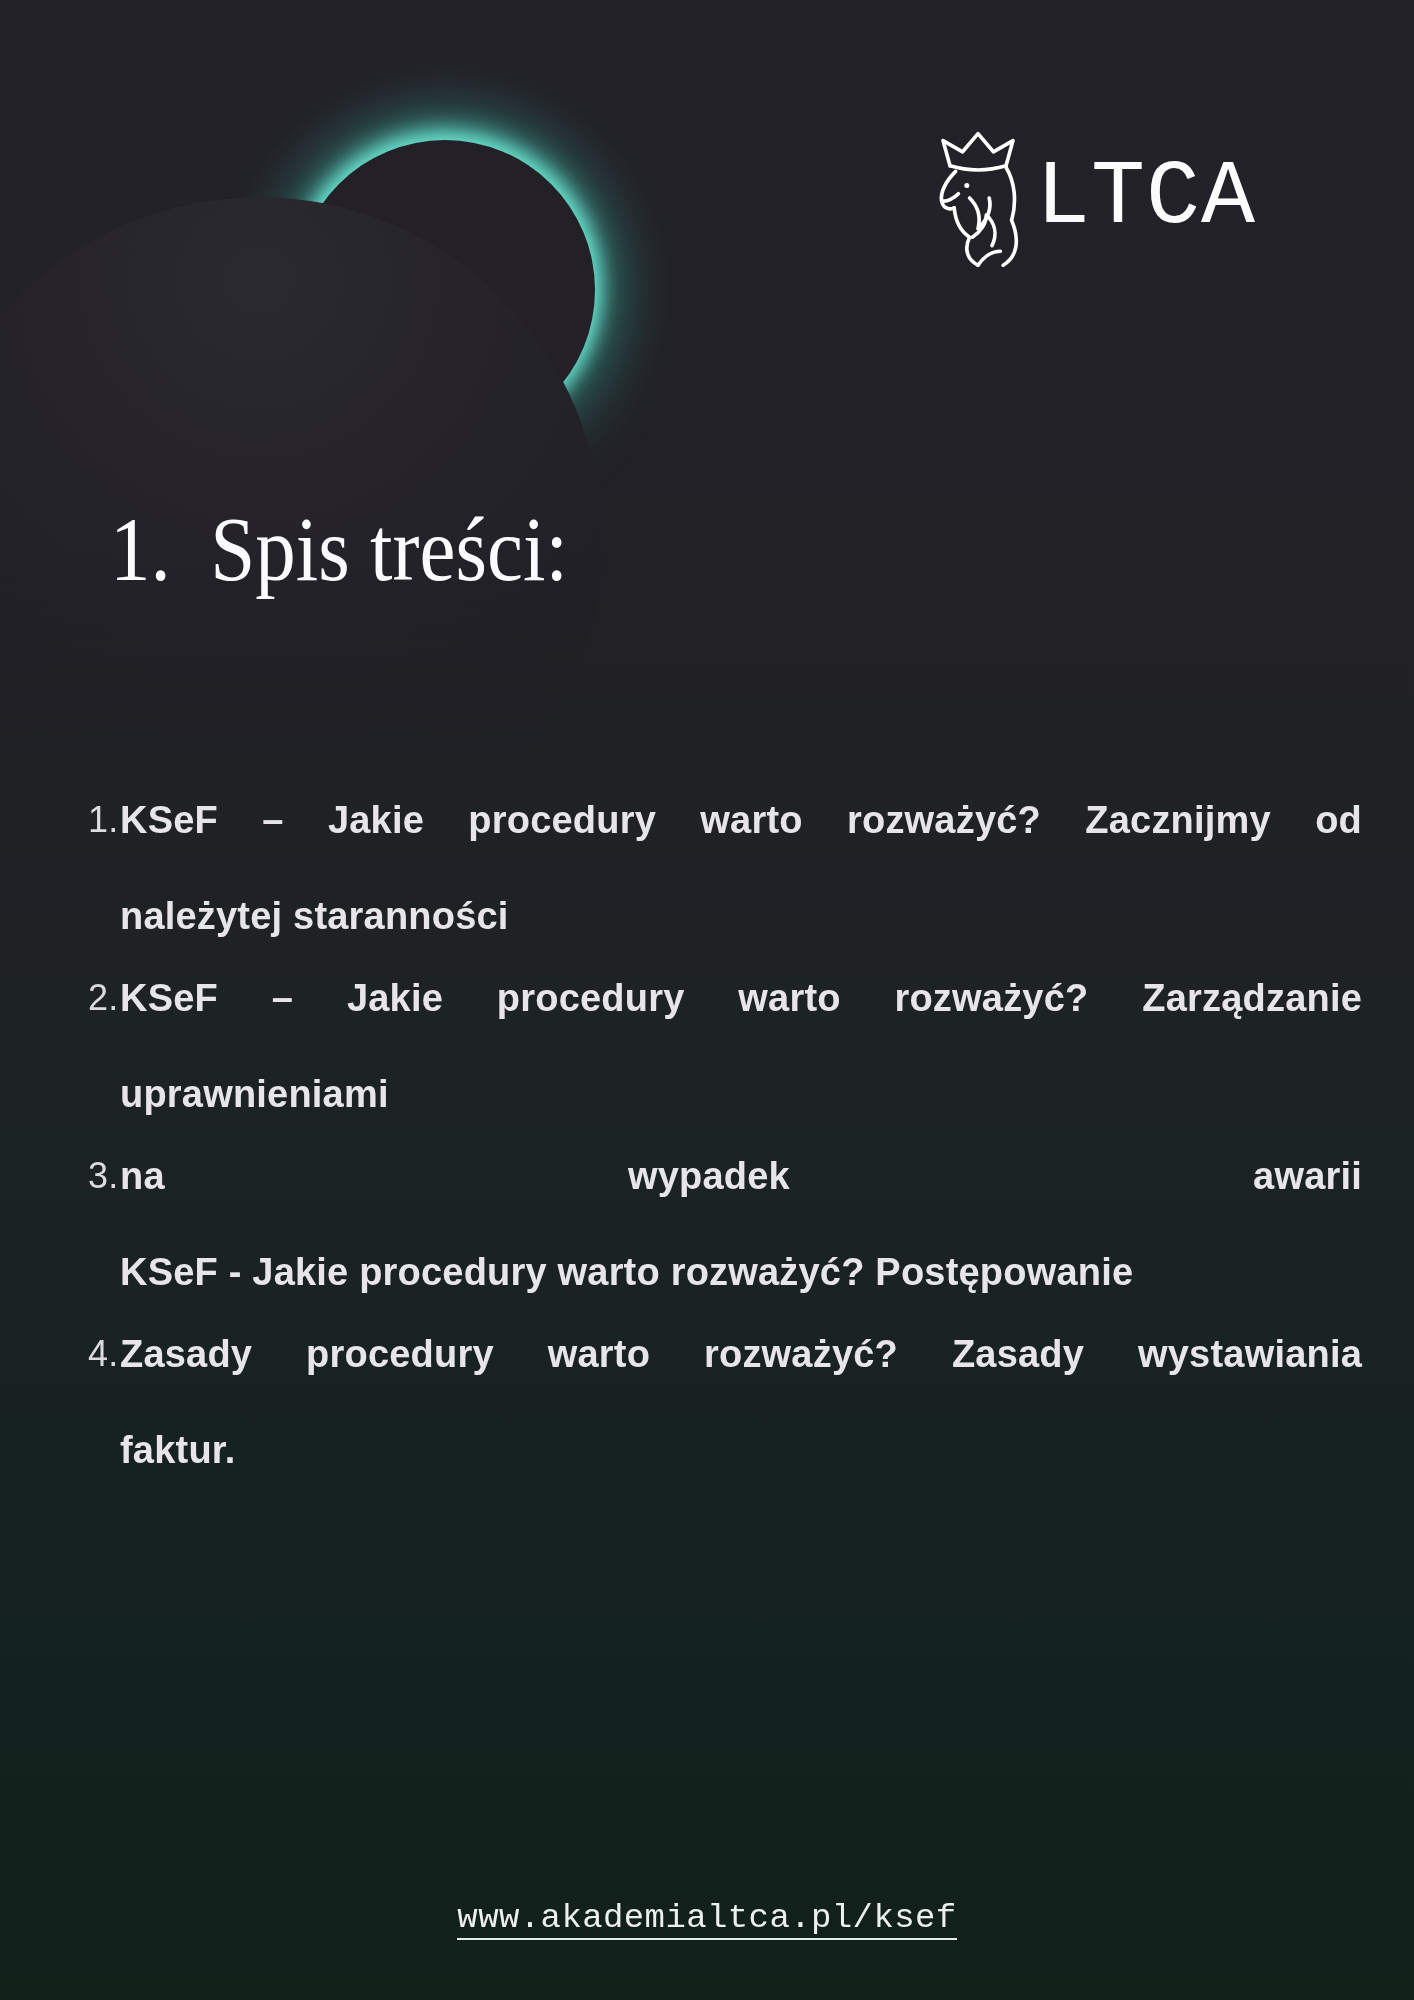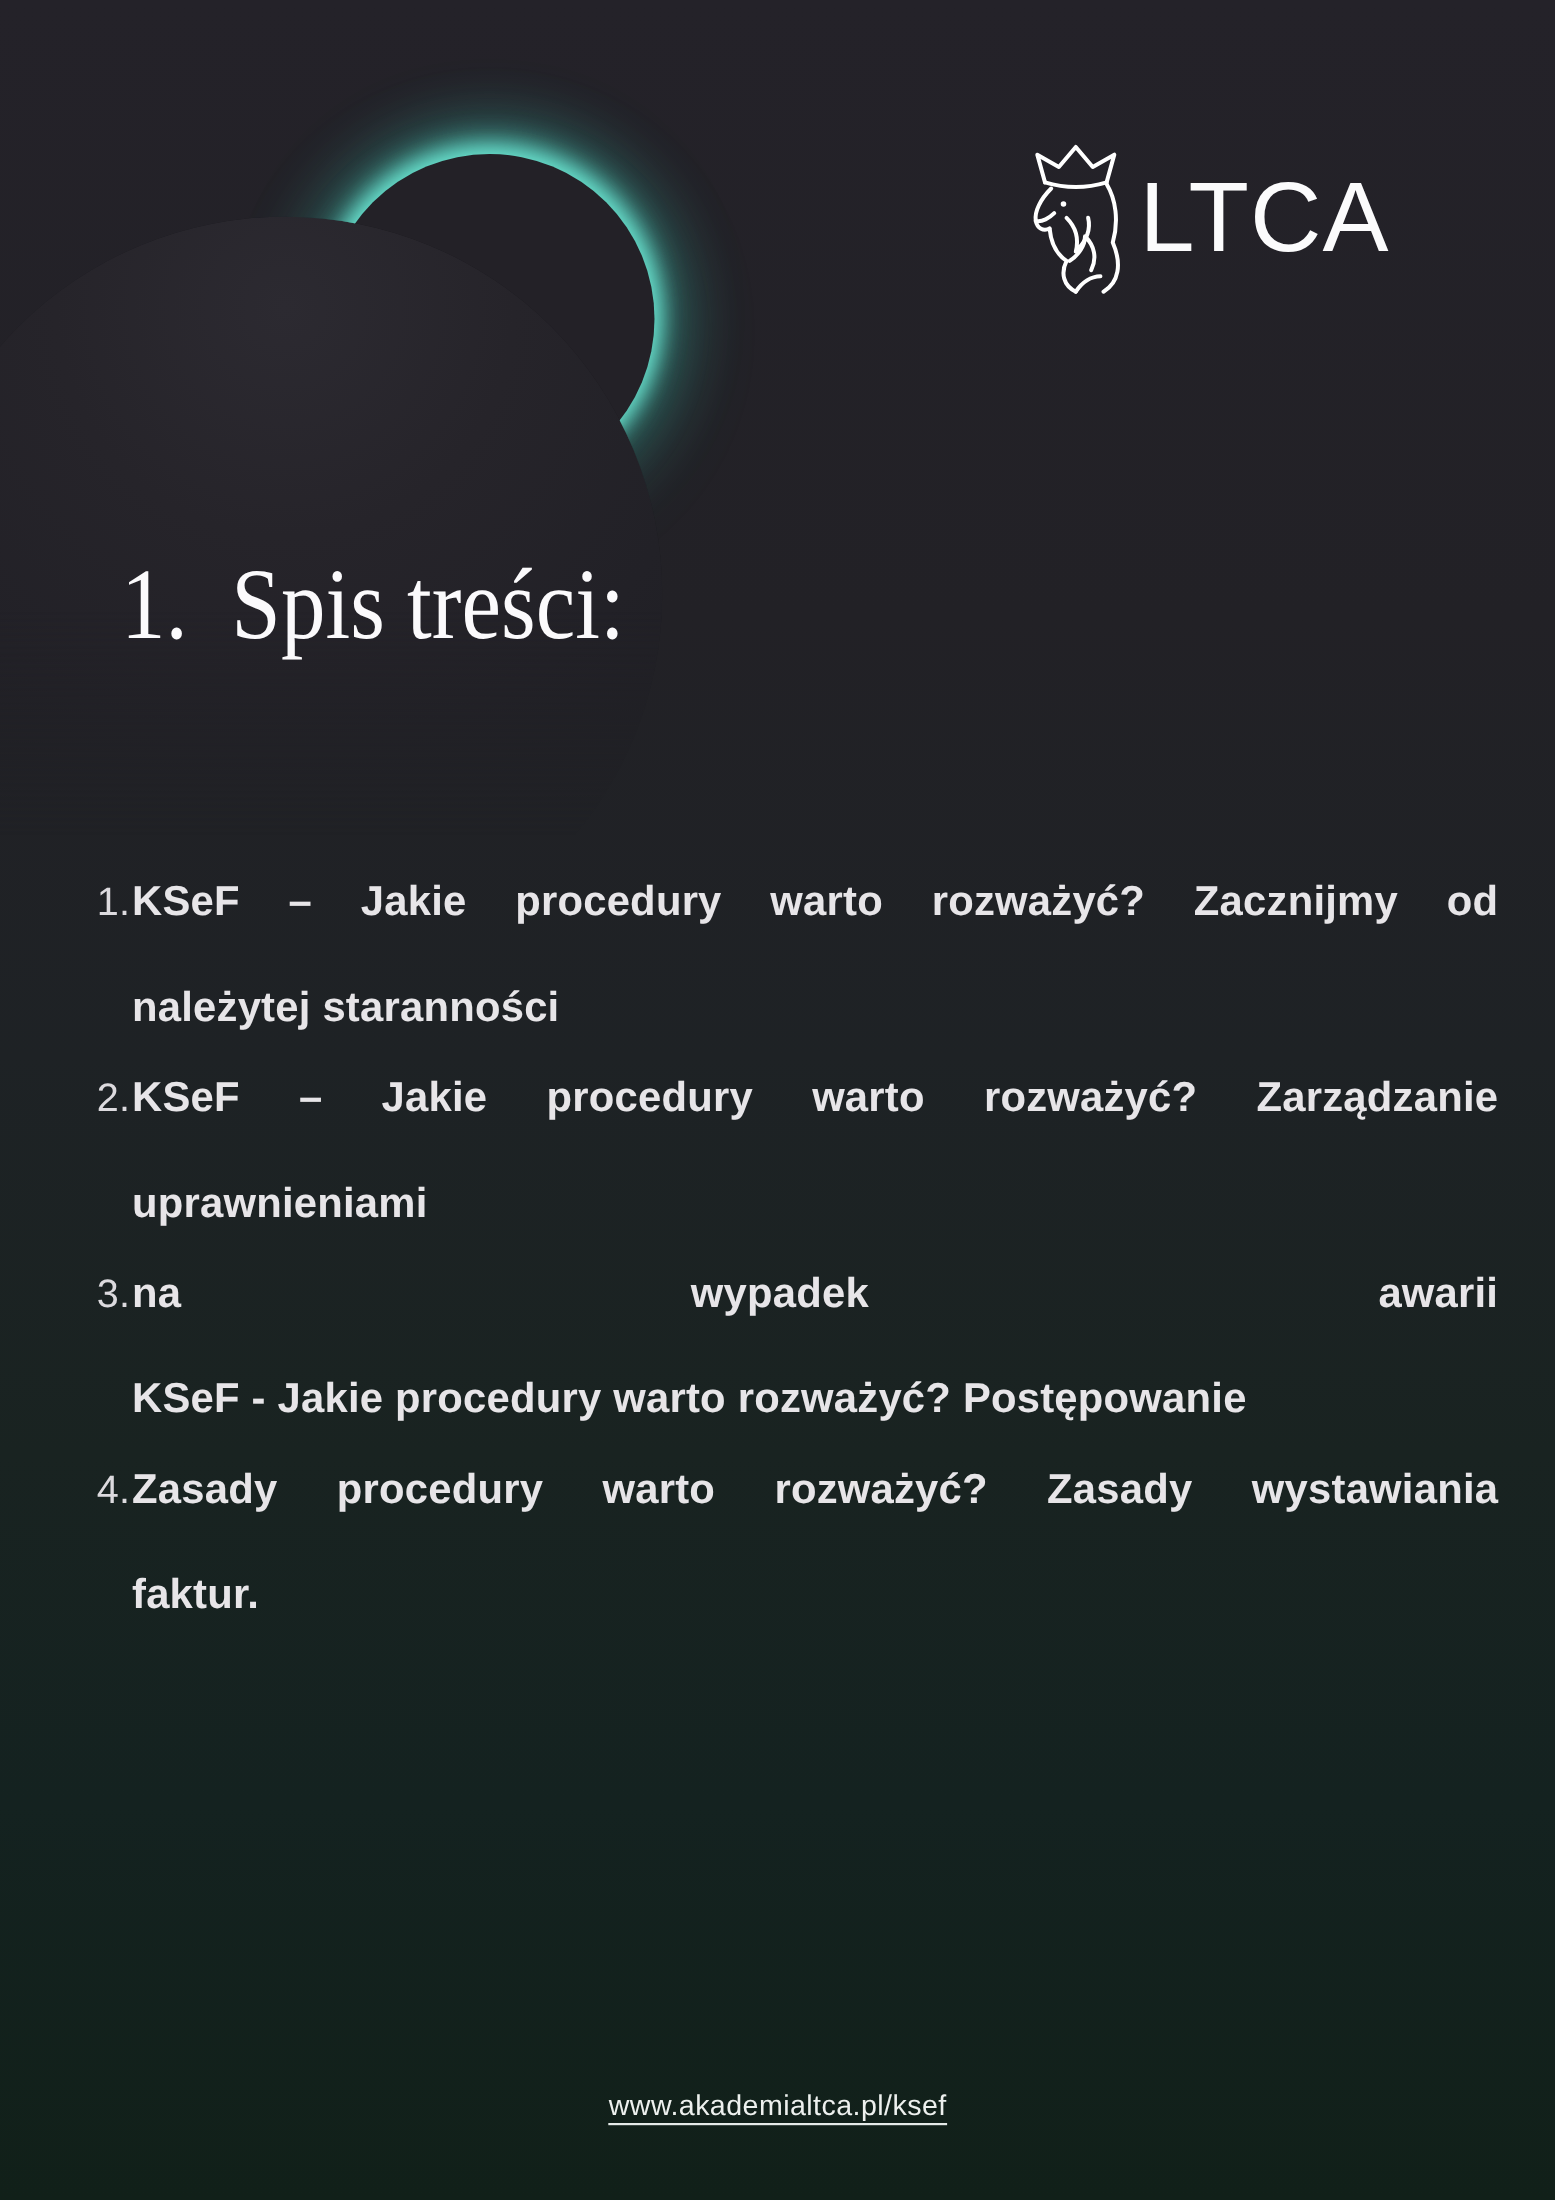--- a/index.html
+++ b/index.html
@@ -40,21 +40,21 @@
     z-index:2;
   }
 
   
   .logo{
     position:absolute;left:936px;top:126px;height:144px;
     display:flex;align-items:center;gap:16px;z-index:5;
   }
   .logo svg{display:block;}
   .logo-text{
-    font-family:Liberation Sans, sans-serif;
+    font-family:Liberation Mono, monospace;
     font-size:90px;line-height:1;color:#fbfbfc;letter-spacing:1px;
   }
 
   
   .title{
     position:absolute;left:110px;top:503px;z-index:5;
     display:flex;align-items:baseline;gap:45px;
     font-family:"Liberation Serif",serif;
     font-size:92px;line-height:1;color:var(--text-bright,#fbfafc);
     transform:scaleX(0.88);transform-origin:left center;
@@ -81,25 +81,26 @@
   }
   .toc-line:last-child{text-align-last:left;}
 
   
   .footer{
     position:absolute;left:0;top:1901px;width:1414px;
     text-align:center;z-index:5;
   }
   .footer-link{
     display:inline-block;
-    font-size:26px;line-height:1;letter-spacing:0.4px;
+    font-size:34px;line-height:1;letter-spacing:0.4px;
     color:#edf0ee;text-decoration:none;
     border-bottom:2px solid #e6ebe9;
     padding-bottom:3px;
     cursor:pointer;
+    font-family:Liberation Mono, monospace;
   }
 </style>
 </head>
 <body>
 
 <div class="page" style="--bg-top: #242229; --bg-low: #142220; --bg-bottom: #112019; --accent: #4ADCC2; --text-primary: #e7e5e8; --text-bright: #fbfafc;">
 
   <div class="glow-disc"></div>
   <div class="big-circle"></div>
 

